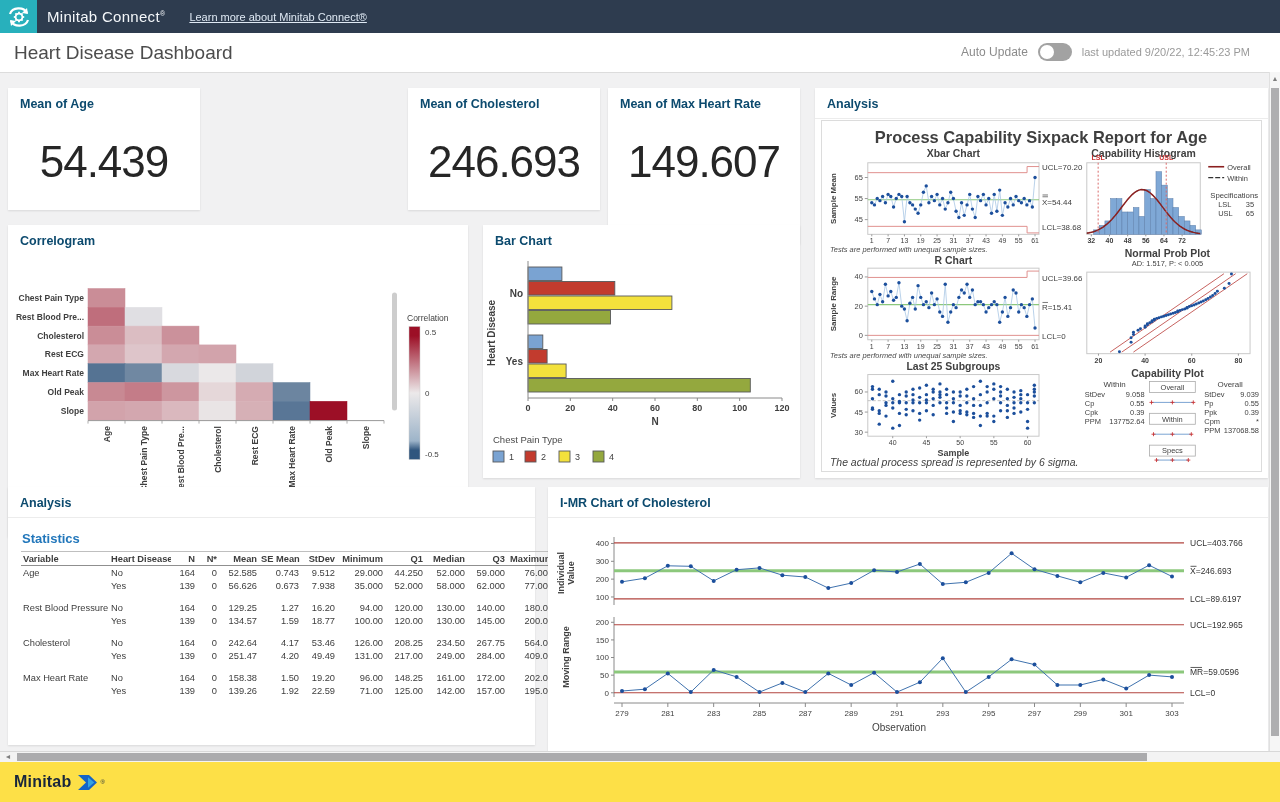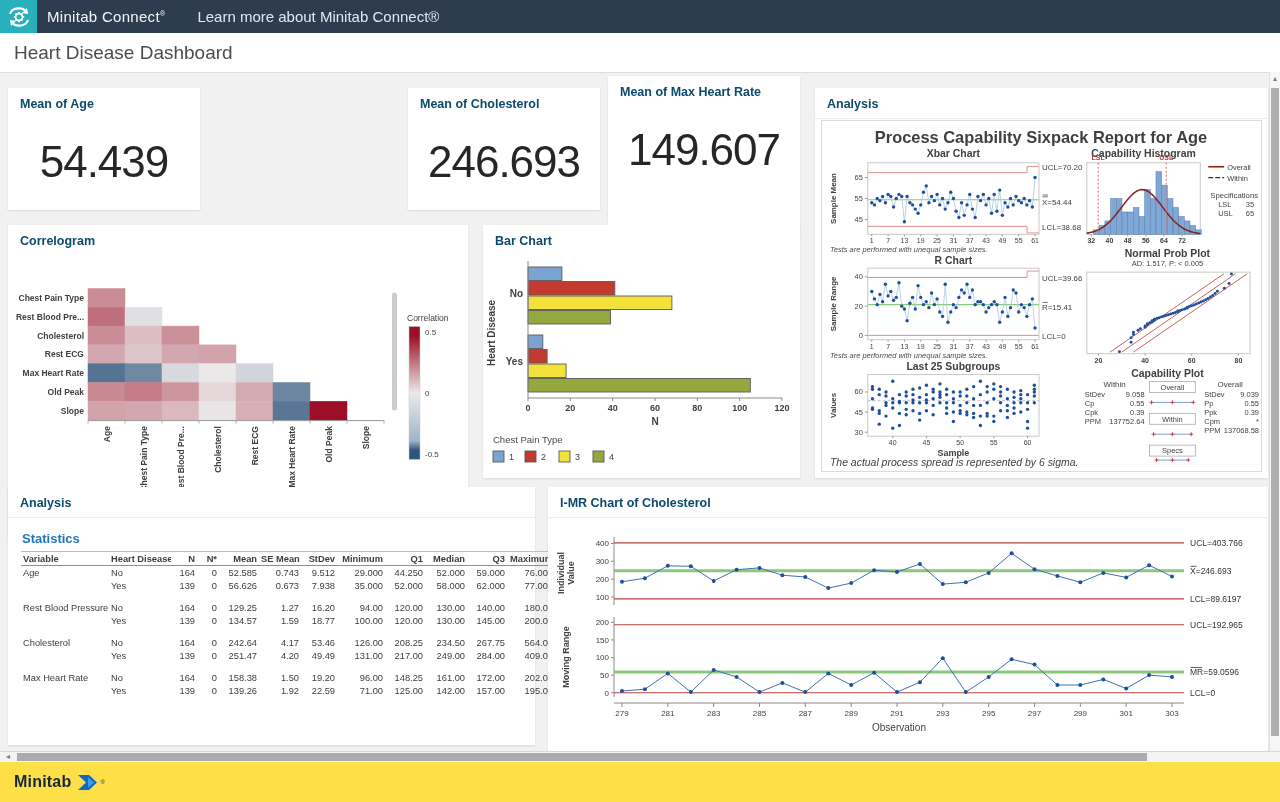--- a/index.html
+++ b/index.html
@@ -3,21 +3,21 @@
 <meta charset="utf-8">
 <style>
   html,body{margin:0;padding:0;background:#e8e8e8;}
   .page{position:relative;width:1280px;height:802px;overflow:hidden;background:#f1f1f2;
         font-family:"Liberation Sans",sans-serif;}
   
   .topbar{position:absolute;left:0;top:0;width:1280px;height:33px;background:#2e3c4f;display:flex;align-items:center;}
   .logo-sq{width:37px;height:33px;background:#28b0bc;display:flex;align-items:center;justify-content:center;}
   .brand{color:#f4f7fa;font-size:15px;margin-left:10px;letter-spacing:.3px;}
   .brand sup{font-size:7px;}
-  .learn-link{color:#dfe9f4;font-size:15px;margin-left:32px;cursor:pointer;}
+  .learn-link{color:#dfe9f4;font-size:11px;margin-left:24px;text-decoration:underline;cursor:pointer;}
   
   .hdr{position:absolute;left:0;top:33px;width:1280px;height:39px;background:#fff;border-bottom:1px solid #dcdcdc;}
   .hdr h1{margin:0;position:absolute;left:14px;top:9px;font-size:19px;font-weight:400;color:#4c4c4c;}
   .hdr-right{position:absolute;right:30px;top:10px;display:flex;align-items:center;gap:10px;}
   .auto-lbl{font-size:12px;color:#8b8b8b;}
   .toggle{width:34px;height:18px;border-radius:9px;background:#a2a2a2;position:relative;cursor:pointer;}
   .toggle .knob{position:absolute;left:2px;top:2px;width:14px;height:14px;border-radius:50%;background:#fff;}
   .updated{font-size:11px;color:#9a9a9a;}
   
   .panel{position:absolute;background:#fff;box-shadow:0 1px 2px rgba(0,0,0,.10);}
@@ -71,31 +71,38 @@
             <line x1="10.9" y1="14.1" x2="9.4" y2="15.6"></line>
           </g>
       </svg>
     </div>
     <span class="brand"><span>Minitab Connect</span><sup>®</sup></span>
     <a class="learn-link">Learn more about Minitab Connect®</a>
   </div>
 
   <div class="hdr">
     <h1>Heart Disease Dashboard</h1>
+    <div class="hdr-right">
+      <span class="auto-lbl">Auto Update</span>
+      <div class="toggle">
+          <div class="knob"></div>
+        </div>
+      <span class="updated">last updated 9/20/22, 12:45:23 PM</span>
+    </div>
   </div>
 
   <div class="panel kpi" style="left:8px;top:88px;width:192px;height:122px;">
     <div class="ptitle">Mean of Age</div>
     <div class="val">54.439</div>
   </div>
   <div class="panel kpi" style="left:408px;top:88px;width:192px;height:122px;">
     <div class="ptitle">Mean of Cholesterol</div>
     <div class="val">246.693</div>
   </div>
-  <div class="panel kpi" style="left:608px;top:76px;width:192px;height:156px;">
+  <div class="panel kpi" style="left:608px;top:88px;width:192px;height:156px;">
     <div class="ptitle">Mean of Max Heart Rate</div>
     <div class="val">149.607</div>
   </div>
 
   <div class="panel" style="left:815px;top:88px;width:453px;height:390px;">
     <div class="ptitle bordered">Analysis</div>
     <div class="sixwrap" id="sixpack-svg"><svg width="100%" height="100%" viewBox="0 0 441 352" preserveAspectRatio="none">
           <text x="220" y="22" font-size="16.5" fill="#3f3f3f" font-weight="600" text-anchor="middle">Process Capability Sixpack Report for Age</text>
           <text x="132" y="36" font-size="10.5" fill="#404040" font-weight="700" text-anchor="middle">Xbar Chart</text>
           <rect x="46" y="42" width="172" height="72" fill="none" stroke="#c9c9c9" stroke-width="1"></rect>

